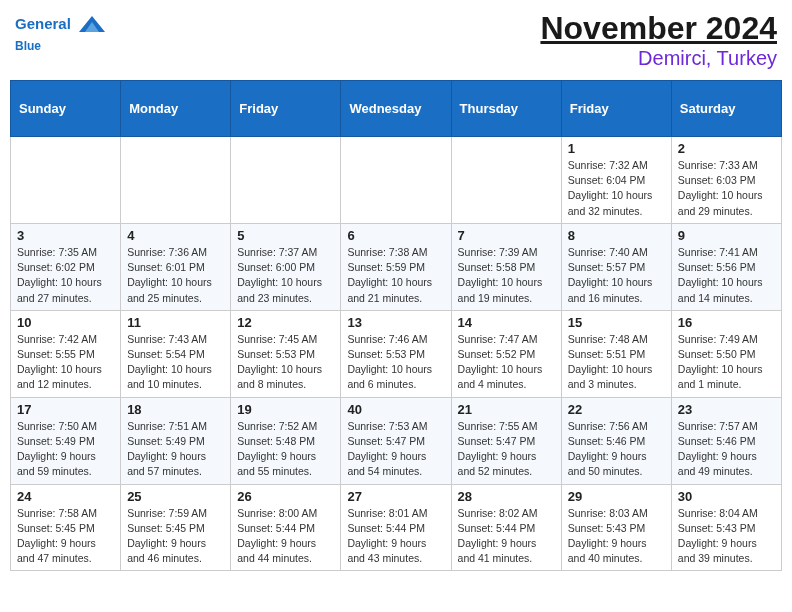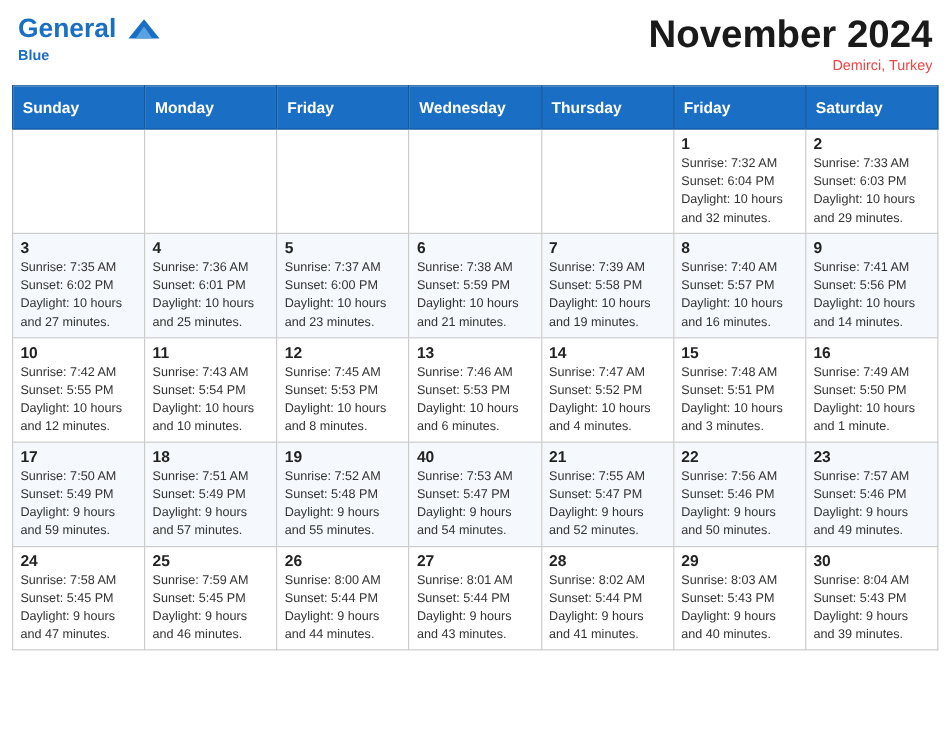--- a/index.html
+++ b/index.html
@@ -15,55 +15,56 @@
       justify-content: space-between;
       align-items: flex-start;
       margin-bottom: 10px;
       padding: 0 5px;
     }
     .logo {
       display: flex;
       align-items: center;
     }
     .logo-text {
-      font-size: 22px;
+      font-size: 15px;
       font-weight: bold;
       color: #1a1a1a;
       line-height: 1.1;
     }
     .logo-text span {
       color: #1a6fc4;
     }
     .logo-icon {
       width: 30px;
       height: 30px;
       margin-left: 2px;
     }
     .title-section {
       text-align: right;
     }
     .month-title {
       font-size: 32px;
       font-weight: bold;
       color: #1a1a1a;
+      text-decoration: underline;
     }
     .location {
-      font-size: 12px;
-      color: #ef4444;
+      font-size: 20px;
+      color: #6d28d9;
     }
     .calendar {
       width: 100%;
       border-collapse: collapse;
       border: 1px solid #ccc;
     }
     .calendar th {
       background: #1a6fc4;
       color: #fff;
       text-align: left;
-      padding: 10px 8px;
+      padding: 20px 8px;
       font-size: 13px;
       border: 1px solid #1558a0;
     }
     .calendar td {
       border: 1px solid #ccc;
       vertical-align: top;
       padding: 4px 6px;
       width: calc(100% / 7);
       min-height: 80px;
       font-size: 11px;

